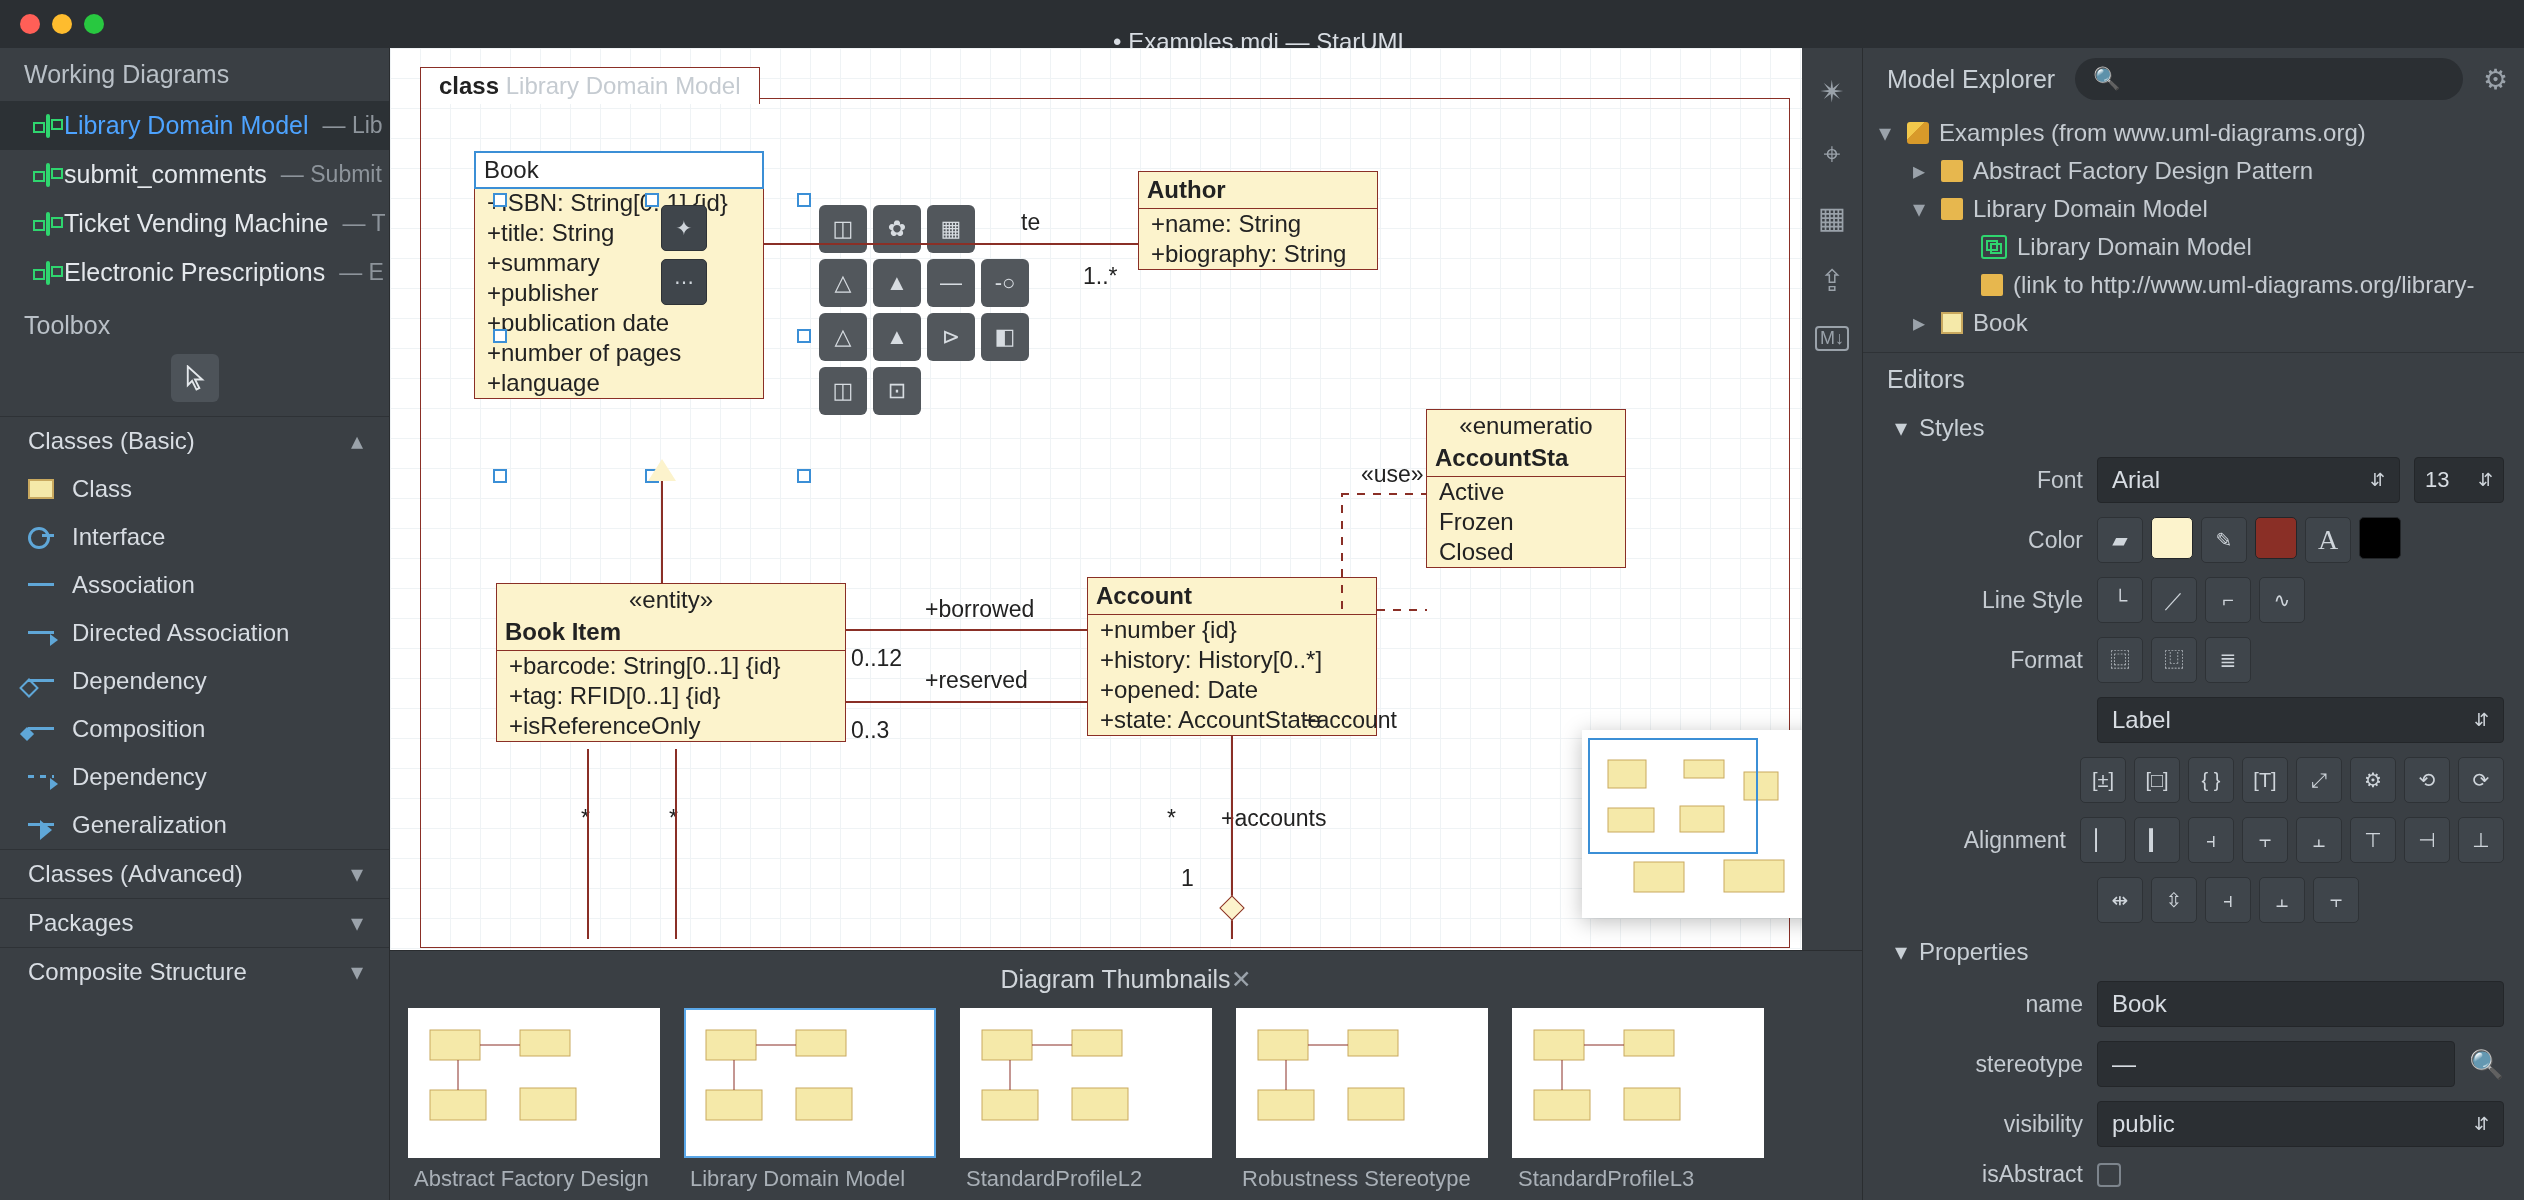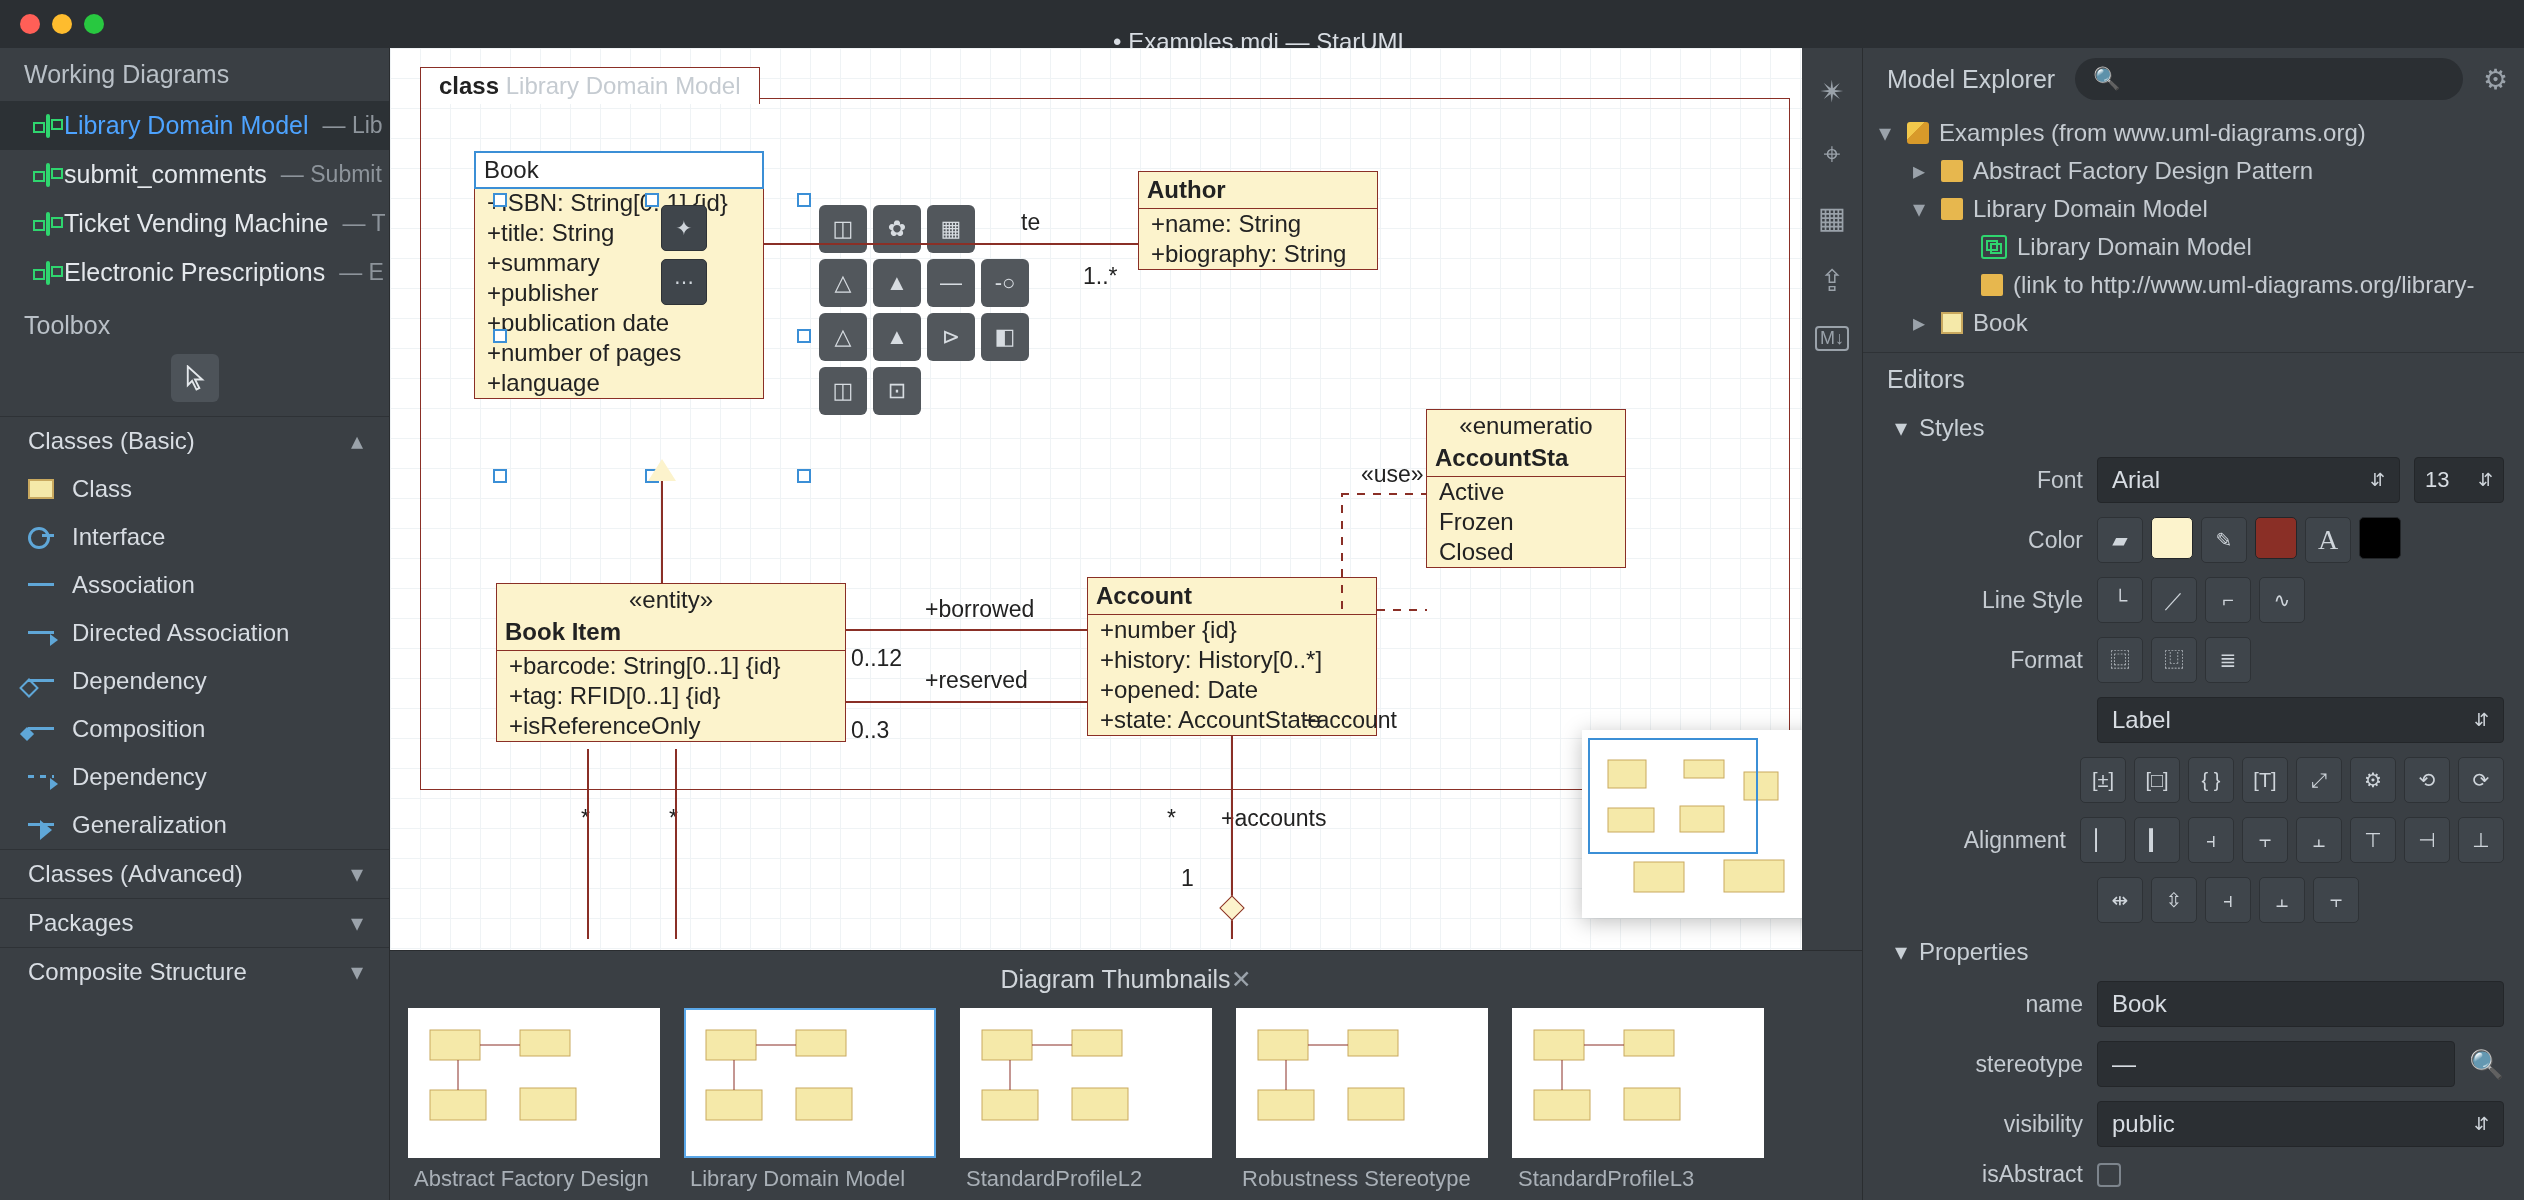--- a/index.html
+++ b/index.html
@@ -42,21 +42,21 @@
 .ic-tri::after{content:"";position:absolute;right:-2px;top:1px;border-left:10px solid transparent;border-right:10px solid transparent;border-bottom:12px solid #5fa7d8;transform:rotate(90deg);}
 
 
 .center { flex:1; display:flex; flex-direction:column; background:#3a3f44; position:relative; }
 .canvas-wrap { height:918px; background:#fff; position:relative; overflow:hidden; }
 .canvas { position:absolute; inset:0; background:#fff; }
 .grid { position:absolute; inset:0; background-image:
   linear-gradient(#e9eef2 1px,transparent 1px),
   linear-gradient(90deg,#e9eef2 1px,transparent 1px);
   background-size:30px 30px; opacity:.7; }
-.frame { position:absolute; left:30px; top:50px; width:1370px; height:692px; border:1.5px solid #8a2f26;text-decoration:underline; }
+.frame { position:absolute; left:30px; top:50px; width:1370px; height:850px; border:1.5px solid #8a2f26;text-decoration:underline; }
 .frame-tab { position:absolute; left:-1px; top:-32px; background:#fff; border:1.5px solid #8a2f26; border-bottom:none; padding:4px 18px; font-size:24px;}
 .frame-tab b{font-weight:700;color:#222;}
 .uml-box { position:absolute; background:#fcf3cc; border:1.5px solid #8a2f26; font-size:24px; color:#222; }
 .uml-hd { text-align:left; font-weight:700; border-bottom:1.5px solid #8a2f26; padding:4px 8px; }
 .uml-st { text-align:center; font-style:normal; padding:2px 0 0;}
 .uml-bd div{padding:1px 12px;}
 .sel-handles div{position:absolute;width:14px;height:14px;background:#fff;border:2px solid #3b8fd6;}
 .edit-input{position:absolute;border:2px solid #3b8fd6;background:#fff;font-size:24px;padding:2px 8px;font-family:inherit;color:#222;}
 .tool-palette{position:absolute;display:grid;grid-template-columns:repeat(4,48px);gap:6px;}
 .tool-palette .pb{width:48px;height:48px;background:#52575c;border-radius:6px;display:flex;align-items:center;justify-content:center;color:#d7dce1;font-size:22px;}

